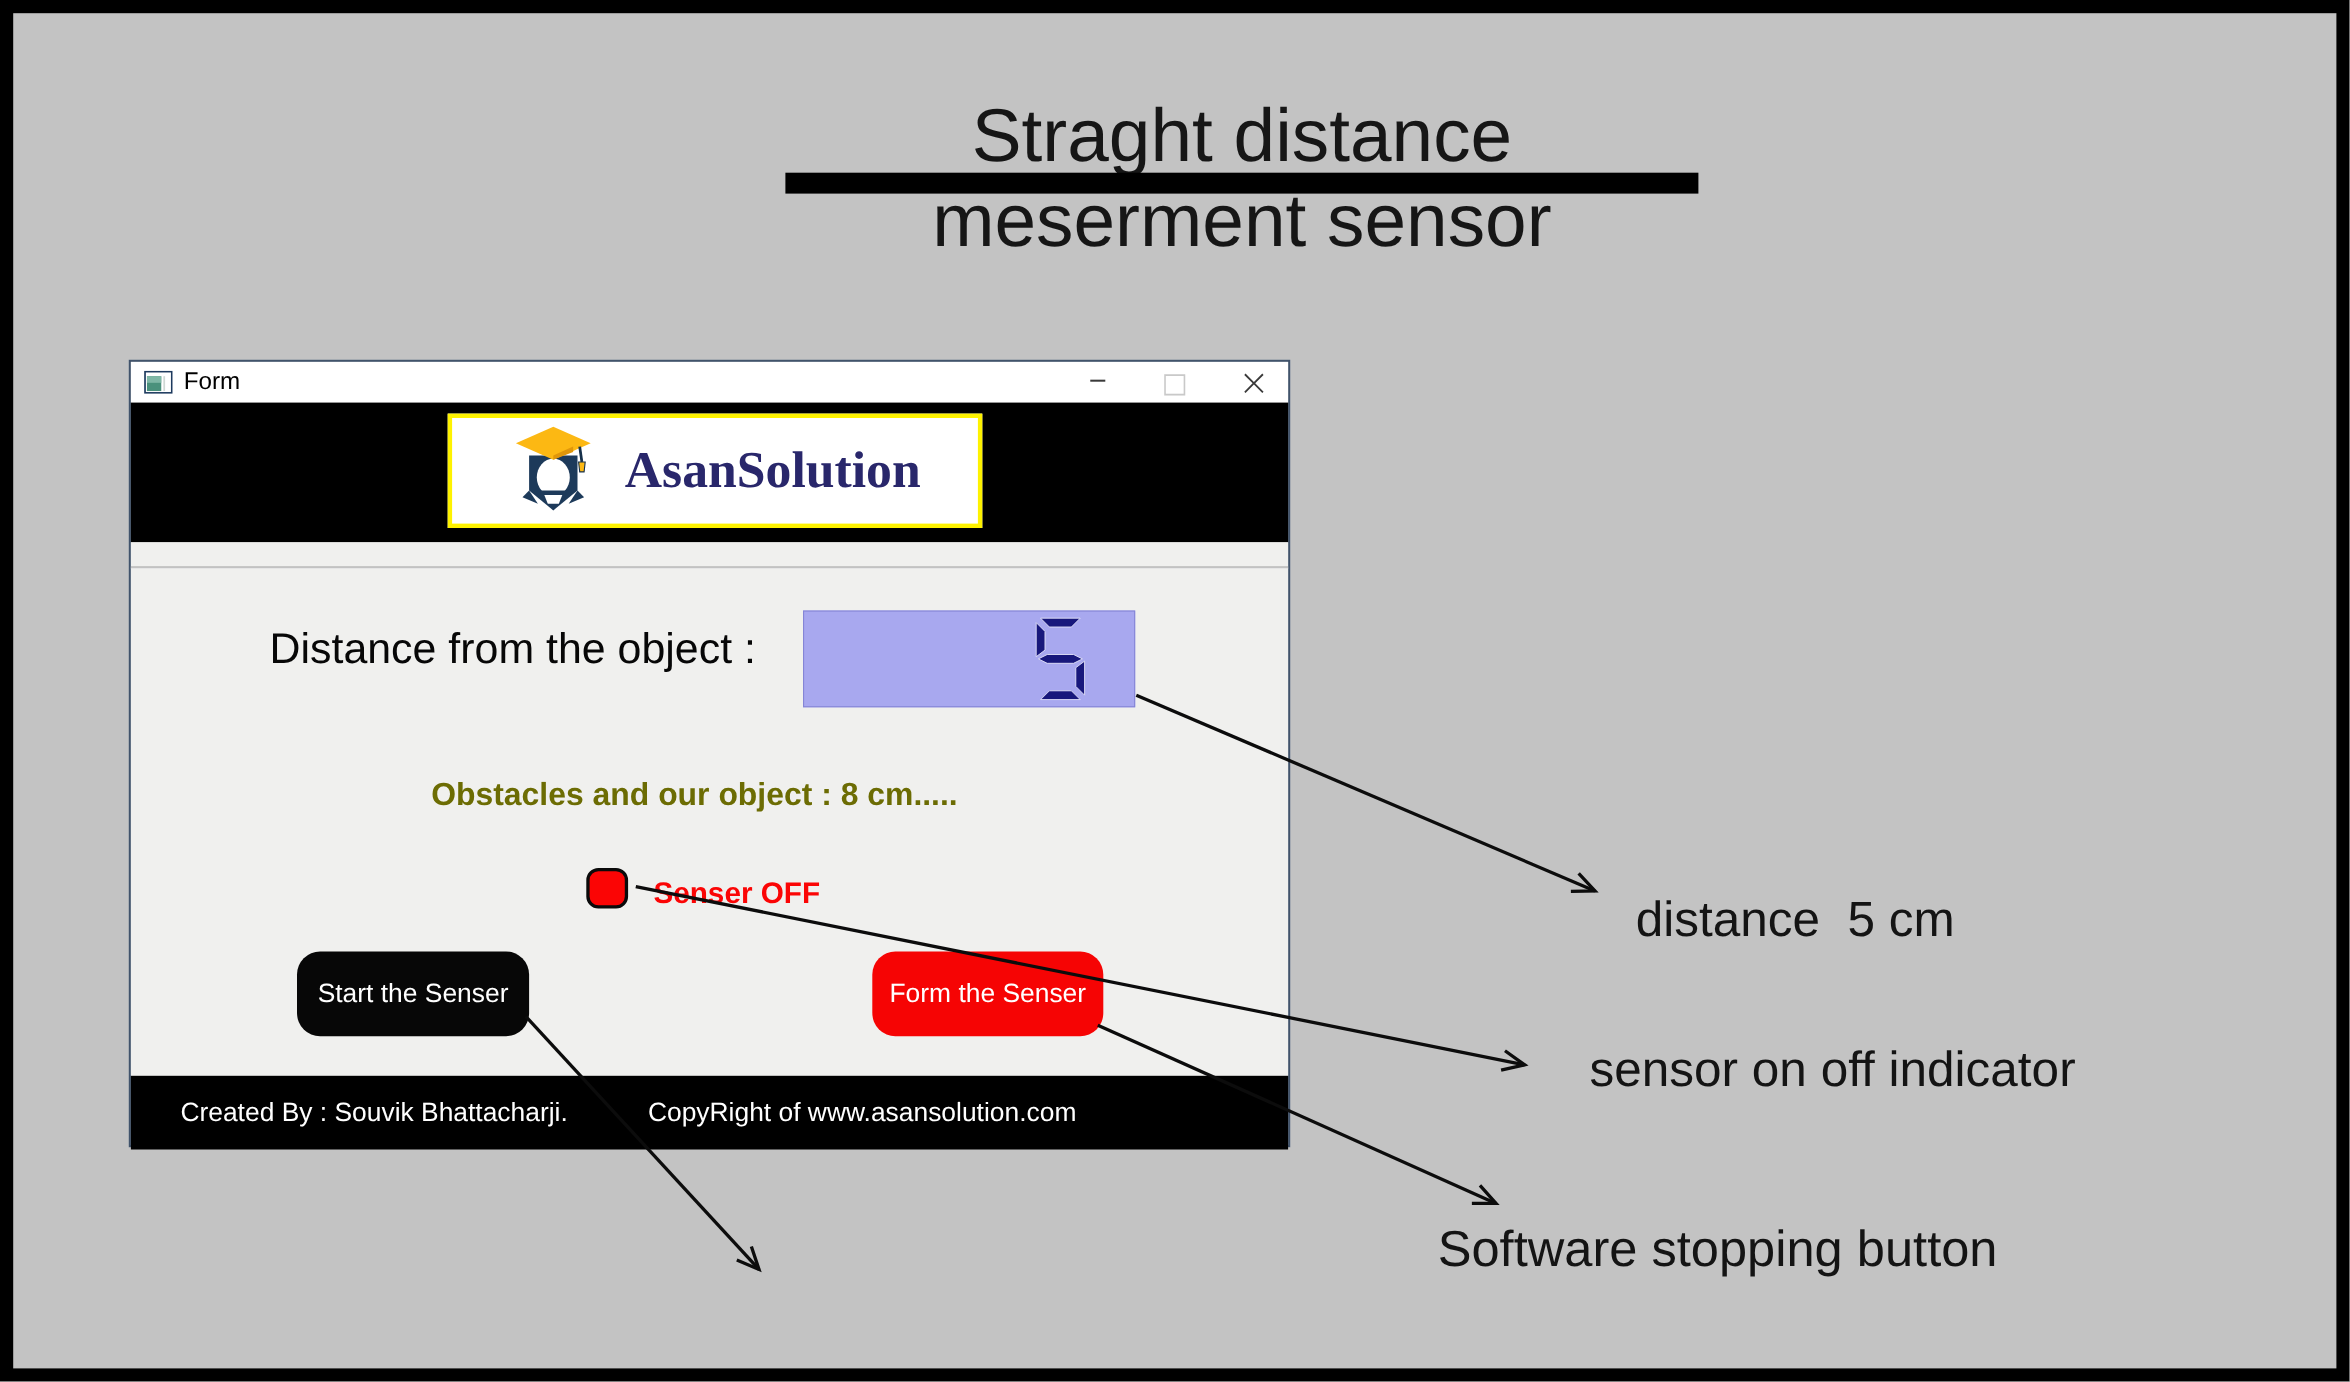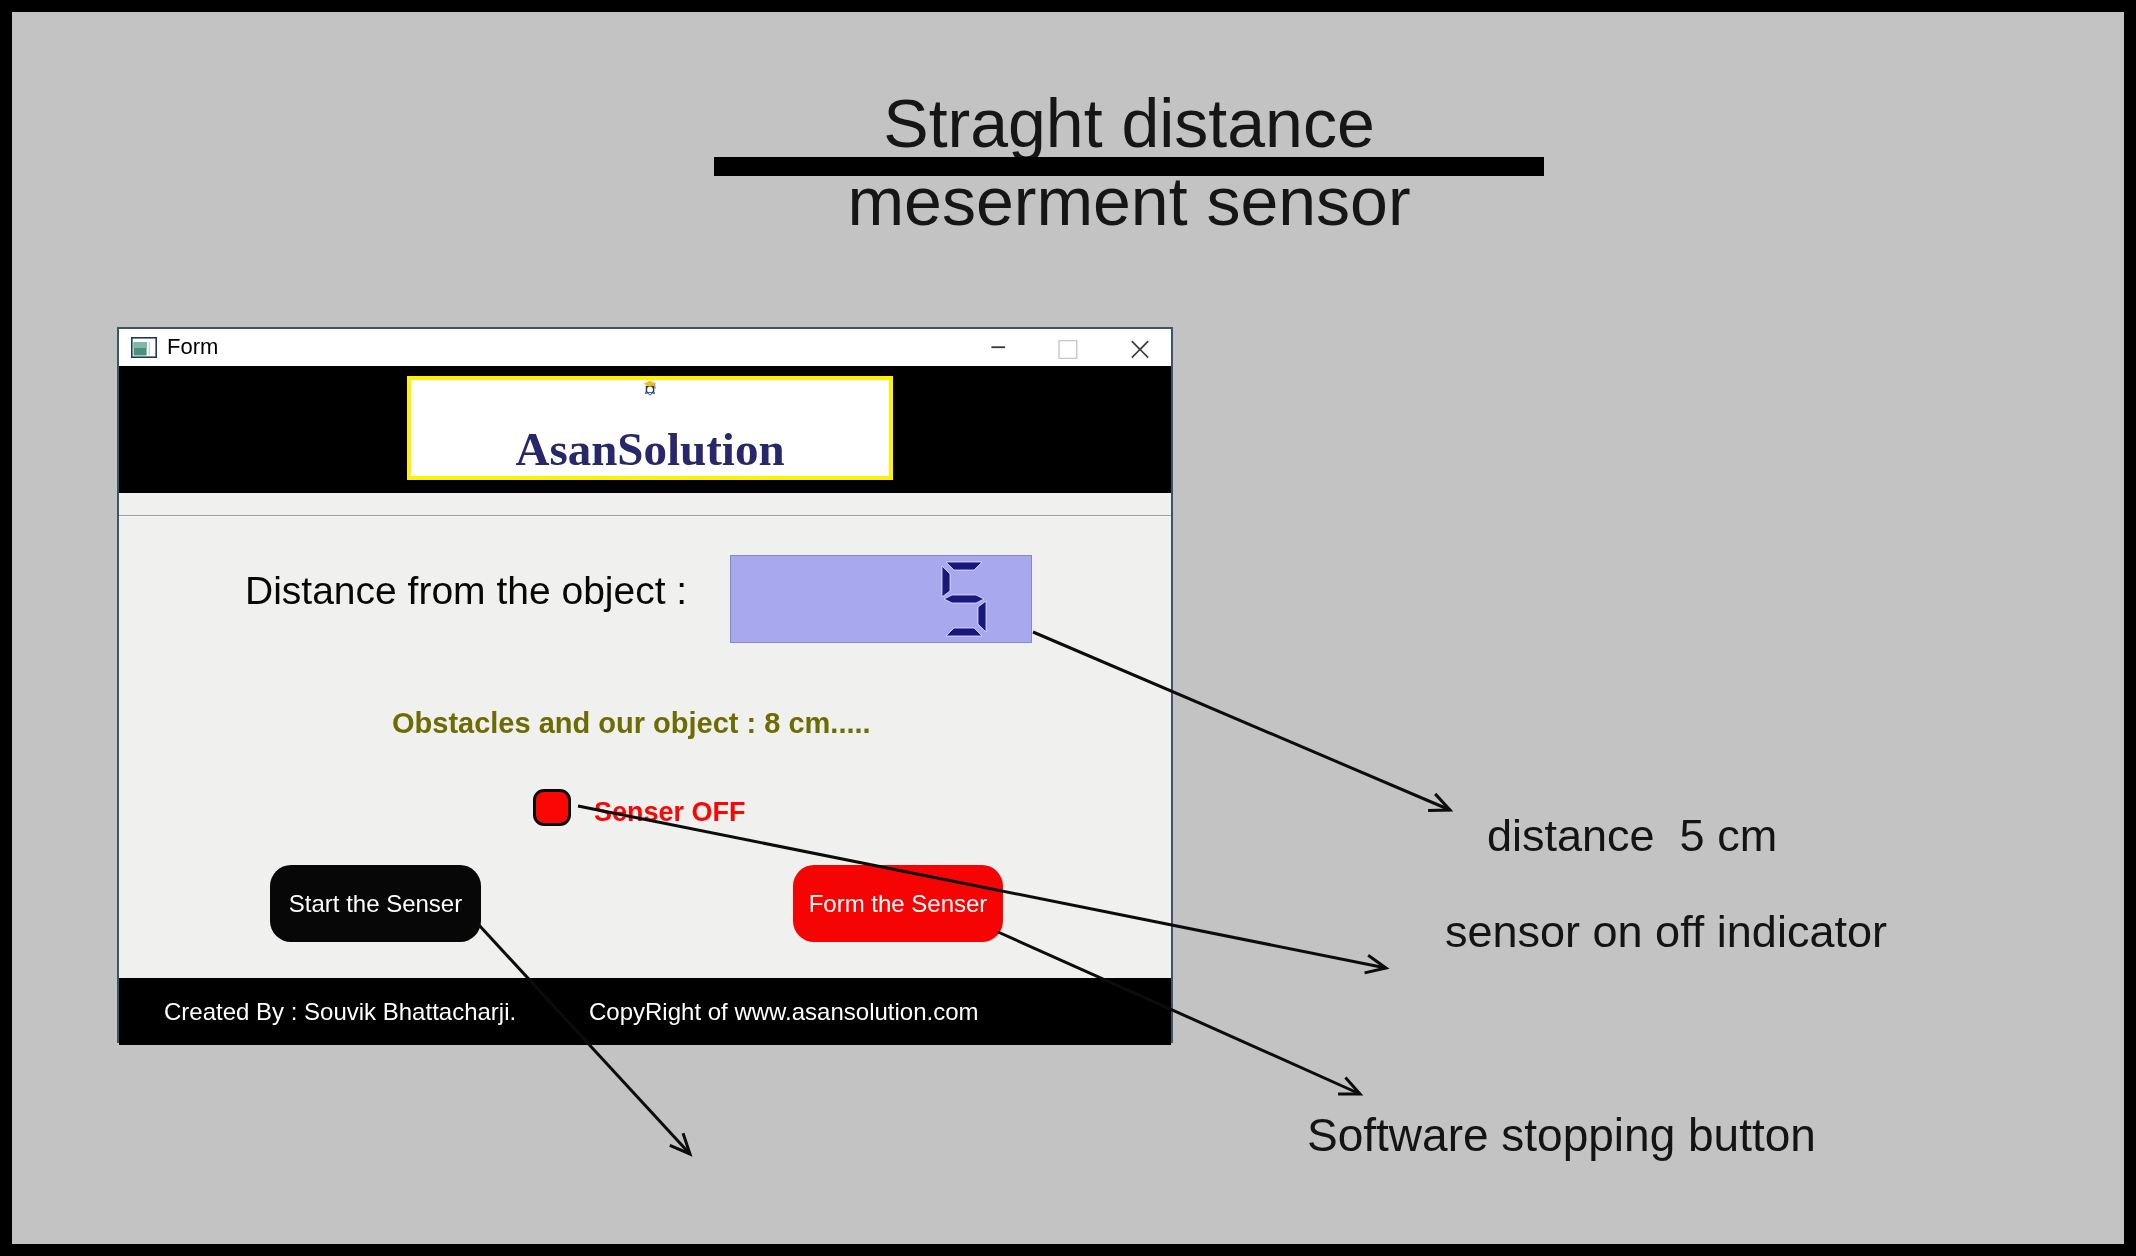--- a/index.html
+++ b/index.html
@@ -26,21 +26,21 @@
   .form-icon{position:absolute;left:12px;top:8px;width:26px;height:21px;}
   .win-title{position:absolute;left:48px;top:5px;font-size:22px;color:#000;}
   .win-btn{position:absolute;top:0;width:34px;height:37px;display:flex;align-items:center;justify-content:center;
     font-family:"DejaVu Sans",sans-serif;cursor:default;}
   .btn-min{right:156px;font-size:22px;color:#3a3a3a;}
   .btn-max{right:86px;font-size:25px;color:#c9c9c9;}
   .btn-close{right:14px;font-size:34px;color:#3a3a3a;font-weight:300;}
 
   .header{position:relative;height:127px;background:var(--header-bg);}
   .logo{position:absolute;left:288px;top:10px;width:486px;height:104px;background:#fff;
-    border:4px solid var(--logo-border);display:flex;align-items:center;justify-content:center;gap:25px;flex-direction:column;}
+    border:4px solid var(--logo-border);display:flex;align-items:center;justify-content:center;gap:25px;}
   .logo-text{font-family:"Liberation Serif",serif;font-weight:bold;font-size:47px;color:var(--logo-text);}
 
   .content{position:relative;height:485px;background:var(--body-bg);}
   .divider{position:absolute;left:0;right:0;top:22px;height:2px;background:#9d9d9d;
     border-bottom:1px solid #fbfbfb;}
   .distance-label{position:absolute;left:126px;top:76px;font-size:39px;color:#070707;}
   .display{position:absolute;left:611px;top:62px;width:302px;height:88px;background:var(--display-bg);
     border:1px solid var(--display-border);display:flex;align-items:center;justify-content:flex-end;
     padding-right:44px;}
   .obstacles{position:absolute;left:273px;top:214px;font-size:29px;font-weight:bold;color:var(--accent-olive);}
@@ -53,21 +53,21 @@
   .btn-stop{left:674px;width:210px;background:var(--stop-bg);}
 
   .footer{position:relative;height:67px;background:var(--footer-bg);color:#fff;font-size:24px;}
   .footer span{position:absolute;line-height:67px;white-space:nowrap;}
   .created-by{left:45px;}
   .copyright{left:470px;text-align:center;}
 
   
   .ann{position:absolute;color:var(--annotation);white-space:pre;z-index:20;}
   .ann-distance{left:1487px;top:810px;font-size:45px;}
-  .ann-indicator{left:1445px;top:906px;font-size:45px;}
+  .ann-indicator{left:1445px;top:946px;font-size:45px;}
   .ann-stopping{left:1307px;top:1108px;font-size:46px;}
   .ann-starting{left:503px;top:1174px;font-size:46px;}
   .arrows{position:absolute;inset:0;z-index:40;pointer-events:none;}
 </style>
 </head>
 <body>
 
 <div class="canvas">
 
   <div class="page-title">Straght distance meserment sensor</div>

